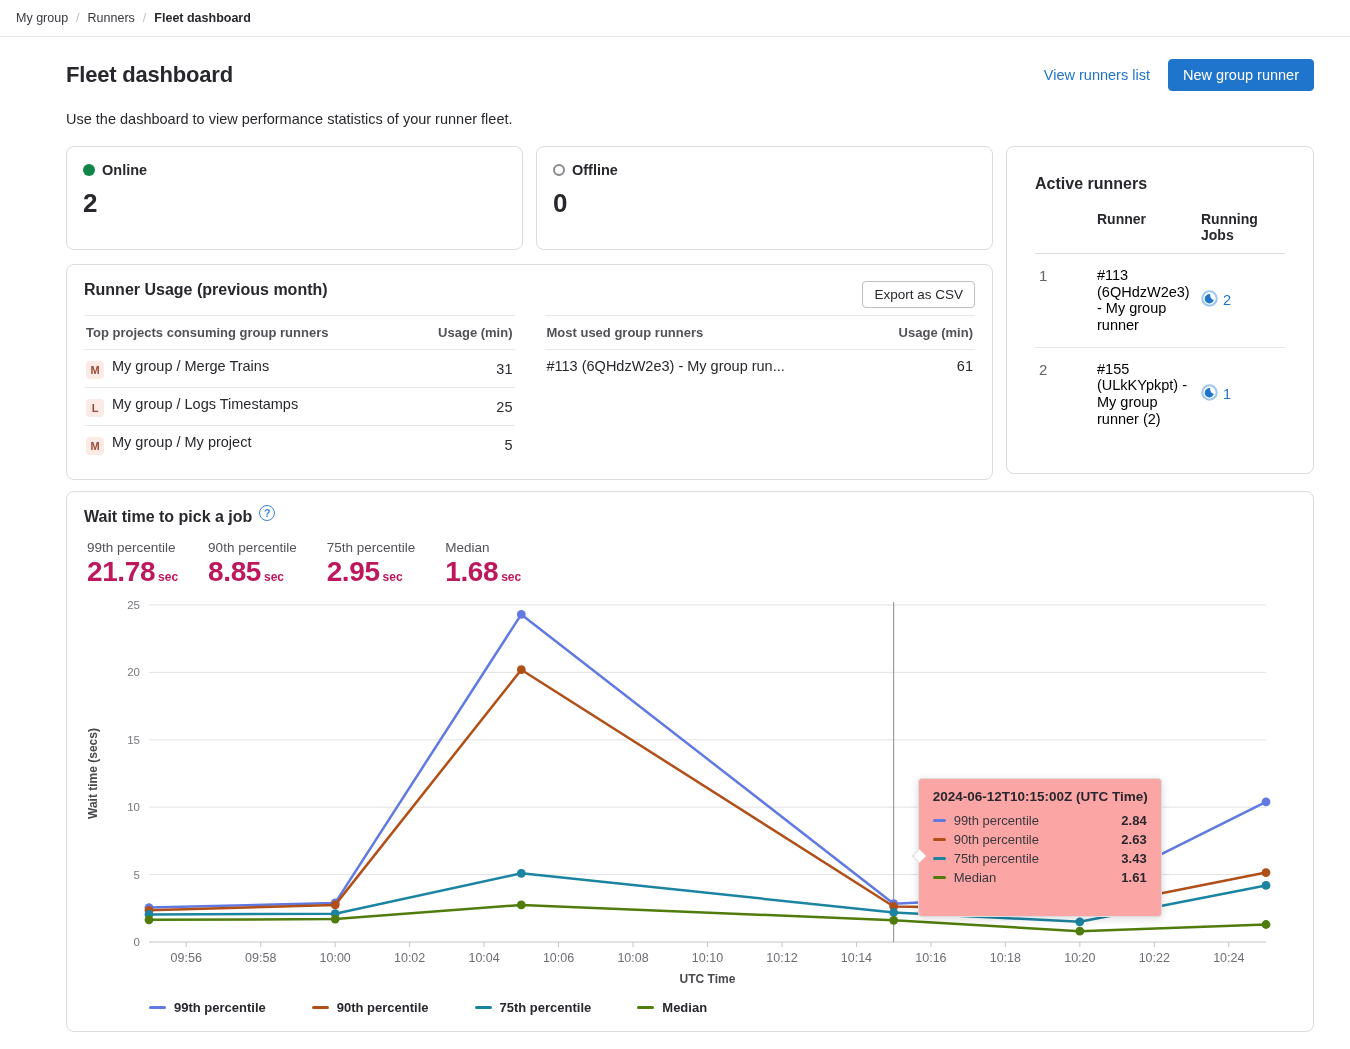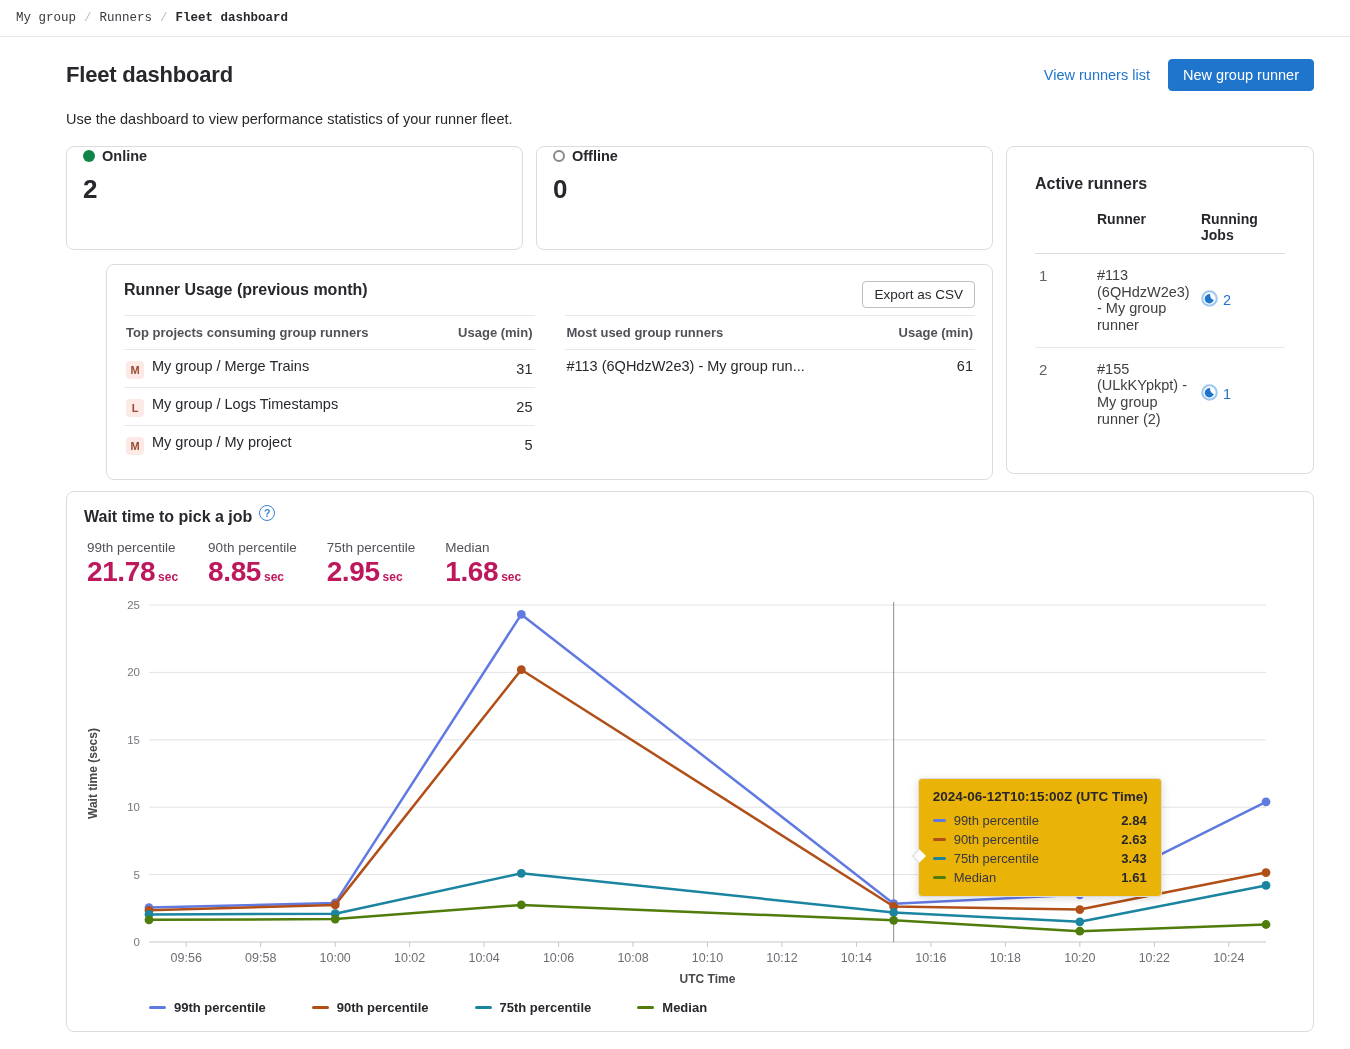--- a/index.html
+++ b/index.html
@@ -1,20 +1,20 @@
 <!DOCTYPE html>
 <html><head>
 <meta charset="utf-8">
 <style>
   * { margin:0; padding:0; box-sizing:border-box; }
   html,body { background:#fff; font-family:"Liberation Sans", sans-serif; color:#28272d; }
   body { width:1350px; }
 
   
-  .breadcrumb-bar { height:37px; display:flex; align-items:center; padding:0 16px; border-bottom:1px solid #e8e8e8;font-family:Liberation Mono, monospace; }
+  .breadcrumb-bar { height:37px; display:flex; align-items:center; padding:0 16px; border-bottom:1px solid #e8e8e8; }
   .breadcrumb { display:flex; align-items:center; gap:8px; font-size:12.5px; color:#3a383f; }
   .breadcrumb a { color:#3a383f; text-decoration:none; cursor:pointer; }
   .breadcrumb .sep { color:#bfbfc3; }
   .breadcrumb .current { font-weight:700; color:#28272d; }
 
   .page { padding:0 36px 20px 66px; }
 
   
   .page-header { display:flex; align-items:center; justify-content:space-between; margin-top:22px; }
   h1 { font-size:22px; font-weight:700; letter-spacing:-.2px; }
@@ -24,67 +24,67 @@
   .description { margin-top:20px; font-size:14.5px; color:#28272d; }
 
   
   .top-grid { display:flex; gap:13px; margin-top:19px; }
   .top-left { width:927px; flex:none; }
   .aside { width:308px; flex:none; }
 
   .card { background:#fff; border:1px solid #dcdcde; border-radius:8px; }
 
   .status-cards { display:flex; gap:13px; }
-  .status-card { flex:1; height:104px; padding:1px 16px; }
+  .status-card { flex:1; height:104px; padding:15px 16px; }
   .status-label { display:flex; align-items:center; gap:7px; font-size:14.5px; font-weight:700; }
   .dot { width:12px; height:12px; border-radius:50%; display:inline-block; }
   .dot.online { background:#108548; }
   .dot.offline { background:#fff; border:2px solid #89888d; }
   .status-value { font-size:26px; font-weight:700; margin-top:10px; }
 
   
-  .usage-card { margin-top:14px; min-height:210px; padding:16px 17px; position:relative;margin-left:40px; }
+  .usage-card { margin-top:14px; min-height:210px; padding:16px 17px; position:relative; }
   .usage-title { font-size:16px; font-weight:700; }
   .btn-secondary { position:absolute; top:16px; right:17px; background:#fff; border:1px solid #bfbfc3; border-radius:4px; padding:5px 11px; font-size:13.5px; color:#28272d; cursor:pointer; font-family:inherit; }
   .usage-tables { display:grid; grid-template-columns:1fr 1fr; column-gap:30px; margin-top:16px; }
   .u-table { width:100%; border-collapse:collapse; align-self:start; }
   .u-table th { border-top:1px solid #e8e8e8; border-bottom:1px solid #e8e8e8; font-size:13px; font-weight:700; color:#535158; text-align:left; padding:9px 2px; }
   .u-table th.num, .u-table td.num { text-align:right; }
   .u-table td { font-size:14.5px; color:#28272d; padding:8px 2px; border-bottom:1px solid #e8e8e8; }
   .u-table tr:last-child td { border-bottom:none; }
   .proj-avatar { display:inline-flex; align-items:center; justify-content:center; width:18px; height:18px; border-radius:4px; background:#fbeae6; color:#9c4a35; font-size:11px; font-weight:700; margin-right:8px; vertical-align:-3px; }
 
   
   .active-card { padding:28px; min-height:328px; }
   .active-title { font-size:16px; font-weight:700; }
   .ar-header, .ar-row { display:grid; grid-template-columns:58px 1fr 84px; column-gap:4px; }
   .ar-header { margin-top:18px; border-bottom:1px solid #dcdcde; padding-bottom:10px; }
   .ar-header div { font-size:14px; font-weight:700; color:#28272d; }
   .ar-row { padding:13px 0; border-bottom:1px solid #e8e8e8; }
   .ar-row:last-child { border-bottom:none; }
   .ar-index { font-size:15px; color:#626168; padding-left:4px; }
-  .ar-runner { font-size:14.5px; color:#404040; line-height:1.15; word-break:break-word; }
+  .ar-runner { font-size:14.5px; color:#000000; line-height:1.15; word-break:break-word; }
   .ar-jobs { align-self:center; display:flex; align-items:center; gap:5px; color:#1f75cb; font-size:14.5px; cursor:pointer; }
 
   
   .wait-card { margin-top:11px; padding:16px 17px 14px; }
   .wait-title-row { display:flex; align-items:center; gap:7px; }
   .wait-title { font-size:16px; font-weight:700; }
   .help-icon { width:16px; height:16px; border-radius:50%; border:1.5px solid #3983d3; color:#3983d3; font-size:10.5px; font-weight:700; display:inline-flex; align-items:center; justify-content:center; position:relative; top:-4px; cursor:pointer; }
   .stats-row { display:flex; gap:30px; margin-top:14px; padding-left:3px; }
   .stat-label { font-size:13.5px; color:#535158; }
   .stat-value { font-size:28px; font-weight:700; color:#be185d; letter-spacing:-.4px; margin-top:1px; }
   .stat-unit { font-size:12px; font-weight:700; letter-spacing:0; margin-left:3px; }
 
   .chart-wrap { position:relative; margin-top:8px; }
   svg text.ytick { font-family:"Liberation Sans",sans-serif; font-size:11.5px; fill:#78767c; }
   svg text.xtick { font-family:"Liberation Sans",sans-serif; font-size:12.5px; fill:#6e6d73; }
   svg text.axis-title { font-family:"Liberation Sans",sans-serif; font-size:12px; font-weight:700; fill:#49484d; }
 
-  .chart-tooltip { position:absolute; width:244px; background:#eab308; border:1px solid #dcdcde; border-radius:4px; box-shadow:0 2px 8px rgba(0,0,0,.14); padding:10px 14px 9px; z-index:3; }
+  .chart-tooltip { position:absolute; width:244px; background:#fca5a5; border:1px solid #dcdcde; border-radius:4px; box-shadow:0 2px 8px rgba(0,0,0,.14); padding:10px 14px 29px; z-index:3; }
   .chart-tooltip:before { content:""; position:absolute; left:-5px; top:72px; width:9px; height:9px; background:#fff; border-left:1px solid #dcdcde; border-bottom:1px solid #dcdcde; transform:rotate(45deg); }
   .tt-title { font-size:13.5px; font-weight:700; margin-bottom:7px; white-space:nowrap; }
   .tt-row { display:flex; align-items:center; gap:8px; height:19px; }
   .tt-swatch { width:13px; height:3.5px; border-radius:2px; flex:none; }
   .tt-name { font-size:13px; color:#3a383f; flex:1; }
   .tt-value { font-size:13px; font-weight:700; color:#28272d; }
 
   .legend-row { display:flex; gap:46px; margin:8px 0 2px 65px; }
   .legend-item { display:flex; align-items:center; gap:8px; cursor:pointer; }
   .legend-swatch { width:17px; height:3.5px; border-radius:2px; }

